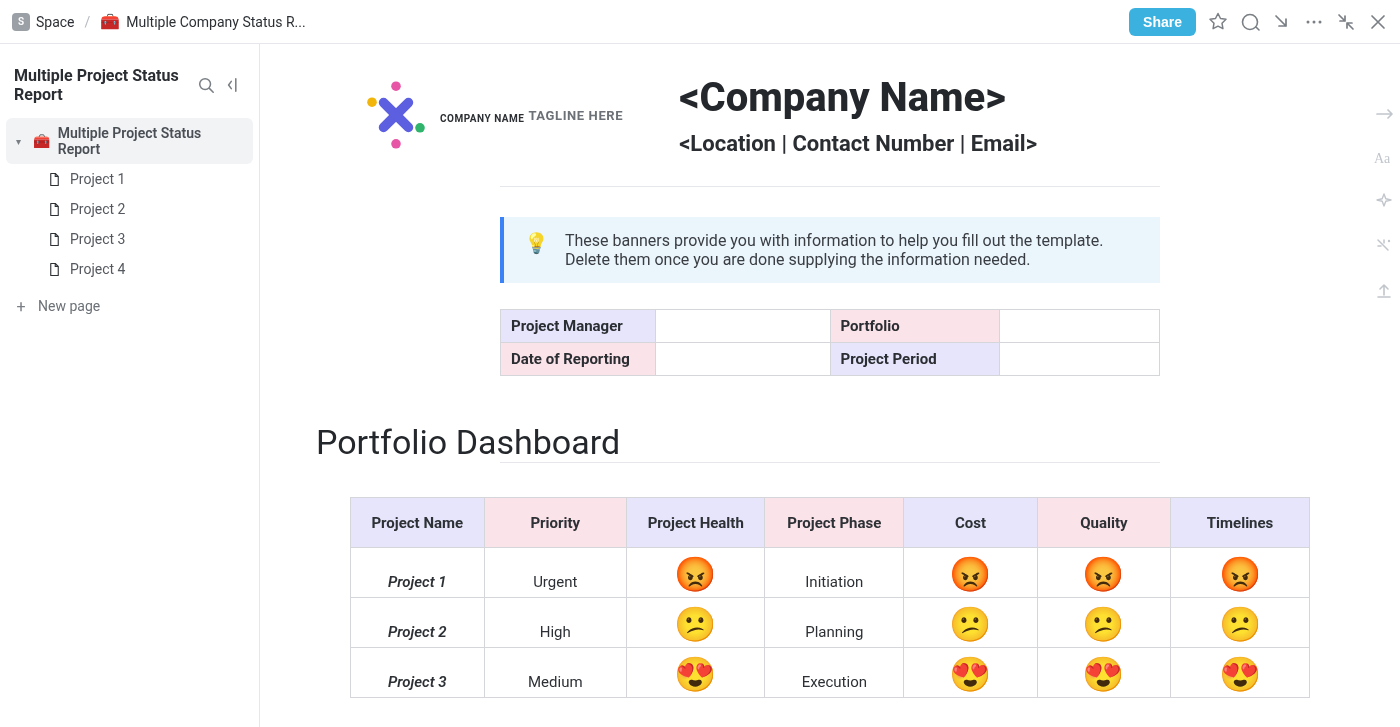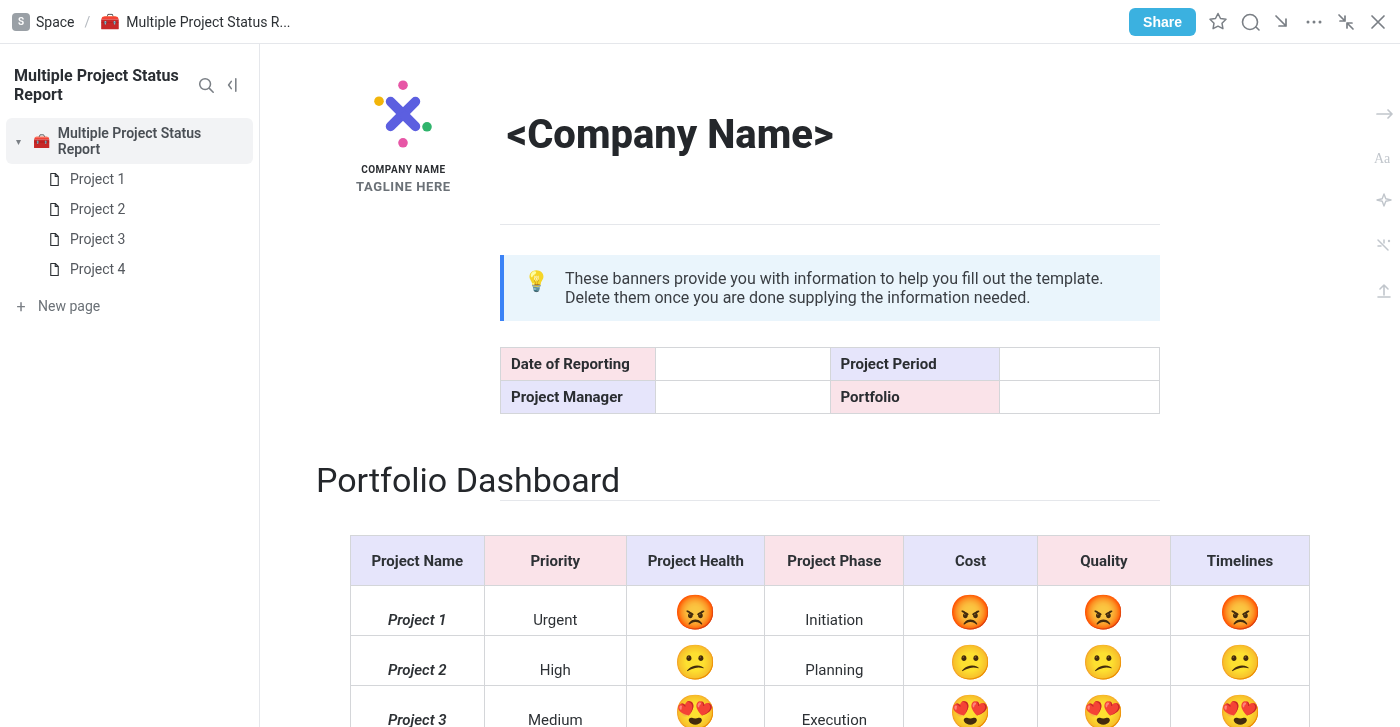--- a/index.html
+++ b/index.html
@@ -47,21 +47,21 @@
   .row.child{padding-left:40px}
   .row.child .lbl{font-weight:400;color:#55595f}
   .new{display:flex;align-items:center;gap:10px;padding:10px 14px;color:var(--text-muted);cursor:pointer}
   .new .plus{width:14px;height:14px;display:inline-flex;align-items:center;justify-content:center;font-size:16px;color:var(--icon)}
   
   .content{flex:1;overflow:auto;position:relative}
   .rail{position:absolute;right:6px;top:60px;display:flex;flex-direction:column;gap:24px;color:#c1c6cc}
   .rail .ric{width:20px;height:20px;display:inline-flex;align-items:center;justify-content:center}
   .page{max-width:1100px;margin:0 auto;padding:24px 36px 60px}
   .hero{display:flex;align-items:center;gap:56px;margin:6px 0 30px 40px}
-  .logo{display:flex;flex-direction:column;align-items:center;gap:4px}
+  .logo{display:flex;align-items:center;gap:4px}
   .logo svg{width:80px;height:80px}
   .logo .cap{font-size:10px;font-weight:700;letter-spacing:.5px;color:#2c2f33;margin-top:6px}
   .logo .tag{font-size:13px;font-weight:700;letter-spacing:.6px;color:#6b7177}
   .hero-text h1{margin:0;font-size:40px;font-weight:800;color:#24272b}
   .hero-text h2{margin:10px 0 0;font-size:22px;font-weight:700;color:#2a2d31}
   .rule{height:1px;background:var(--border);margin:0 auto;max-width:660px}
   .note{display:flex;gap:16px;align-items:flex-start;background:var(--blue-note-bg);border-left:4px solid var(--blue-note-bar);padding:14px 20px;max-width:660px;margin:30px auto 26px;font-size:16px;color:#3a3e43}
   .note .bulb{font-size:20px;filter:grayscale(0.2)}
   .info-table{border-collapse:collapse;width:660px;margin:0 auto}
   .info-table td{border:1px solid var(--border-dark);padding:7px 10px;font-size:15px;font-weight:700;color:#2a2d31}
@@ -138,21 +138,21 @@
 
 <div class="topbar">
   <div class="crumbs">
     <span class="crumb">
       <span class="ws">S</span>
       <span>Space</span>
     </span>
     <span class="slash">/</span>
     <span class="crumb">
       <span class="emoji">🧰</span>
-      <span class="truncate">Multiple Project Status R...</span>
+      <span class="truncate">Multiple Company Status R...</span>
     </span>
   </div>
   <div class="spacer"></div>
   <div class="tb-actions">
     <button class="share">Share</button>
     <span class="tb-icon">
         <svg viewBox="0 0 20 20">
           <use href="#i-star"></use>
         </svg>
       </span>
@@ -296,43 +296,44 @@
             <rect x="44" y="22" width="12" height="30" rx="6" fill="#5c5fe0" transform="rotate(45 50 50)"></rect>
             <rect x="44" y="48" width="12" height="30" rx="6" fill="#5c5fe0" transform="rotate(45 50 50)"></rect>
             <rect x="44" y="22" width="12" height="30" rx="6" fill="#5c5fe0" transform="rotate(-45 50 50)"></rect>
             <rect x="44" y="48" width="12" height="30" rx="6" fill="#5c5fe0" transform="rotate(-45 50 50)"></rect>
           </svg>
           <div class="cap">COMPANY NAME</div>
           <div class="tag">TAGLINE HERE</div>
         </div>
         <div class="hero-text">
           <h1>&lt;Company Name&gt;</h1>
+          <h2>&lt;Location | Contact Number | Email&gt;</h2>
         </div>
       </div>
 
       <div class="rule"></div>
 
       <div class="note">
         <span class="bulb">💡</span>
         <span>These banners provide you with information to help you fill out the template. Delete them once you are done supplying the information needed.</span>
       </div>
 
       <table class="info-table">
         <tbody>
             <tr>
+          <td class="lilac" style="width:155px">Project Manager</td>
+          <td class="val" style="width:175px"></td>
+          <td class="rose" style="width:170px">Portfolio</td>
+          <td class="val" style="width:160px"></td>
+        </tr>
+        <tr>
           <td class="rose">Date of Reporting</td>
           <td class="val"></td>
           <td class="lilac">Project Period</td>
           <td class="val"></td>
-        </tr>
-        <tr>
-          <td class="lilac" style="width:155px">Project Manager</td>
-          <td class="val" style="width:175px"></td>
-          <td class="rose" style="width:170px">Portfolio</td>
-          <td class="val" style="width:160px"></td>
         </tr>
       </tbody>
         </table>
 
       <h2 class="dash-title">Portfolio Dashboard</h2>
       <div class="rule2"></div>
 
       <table class="dash" id="dash-table">
         <thead>
           <tr>

